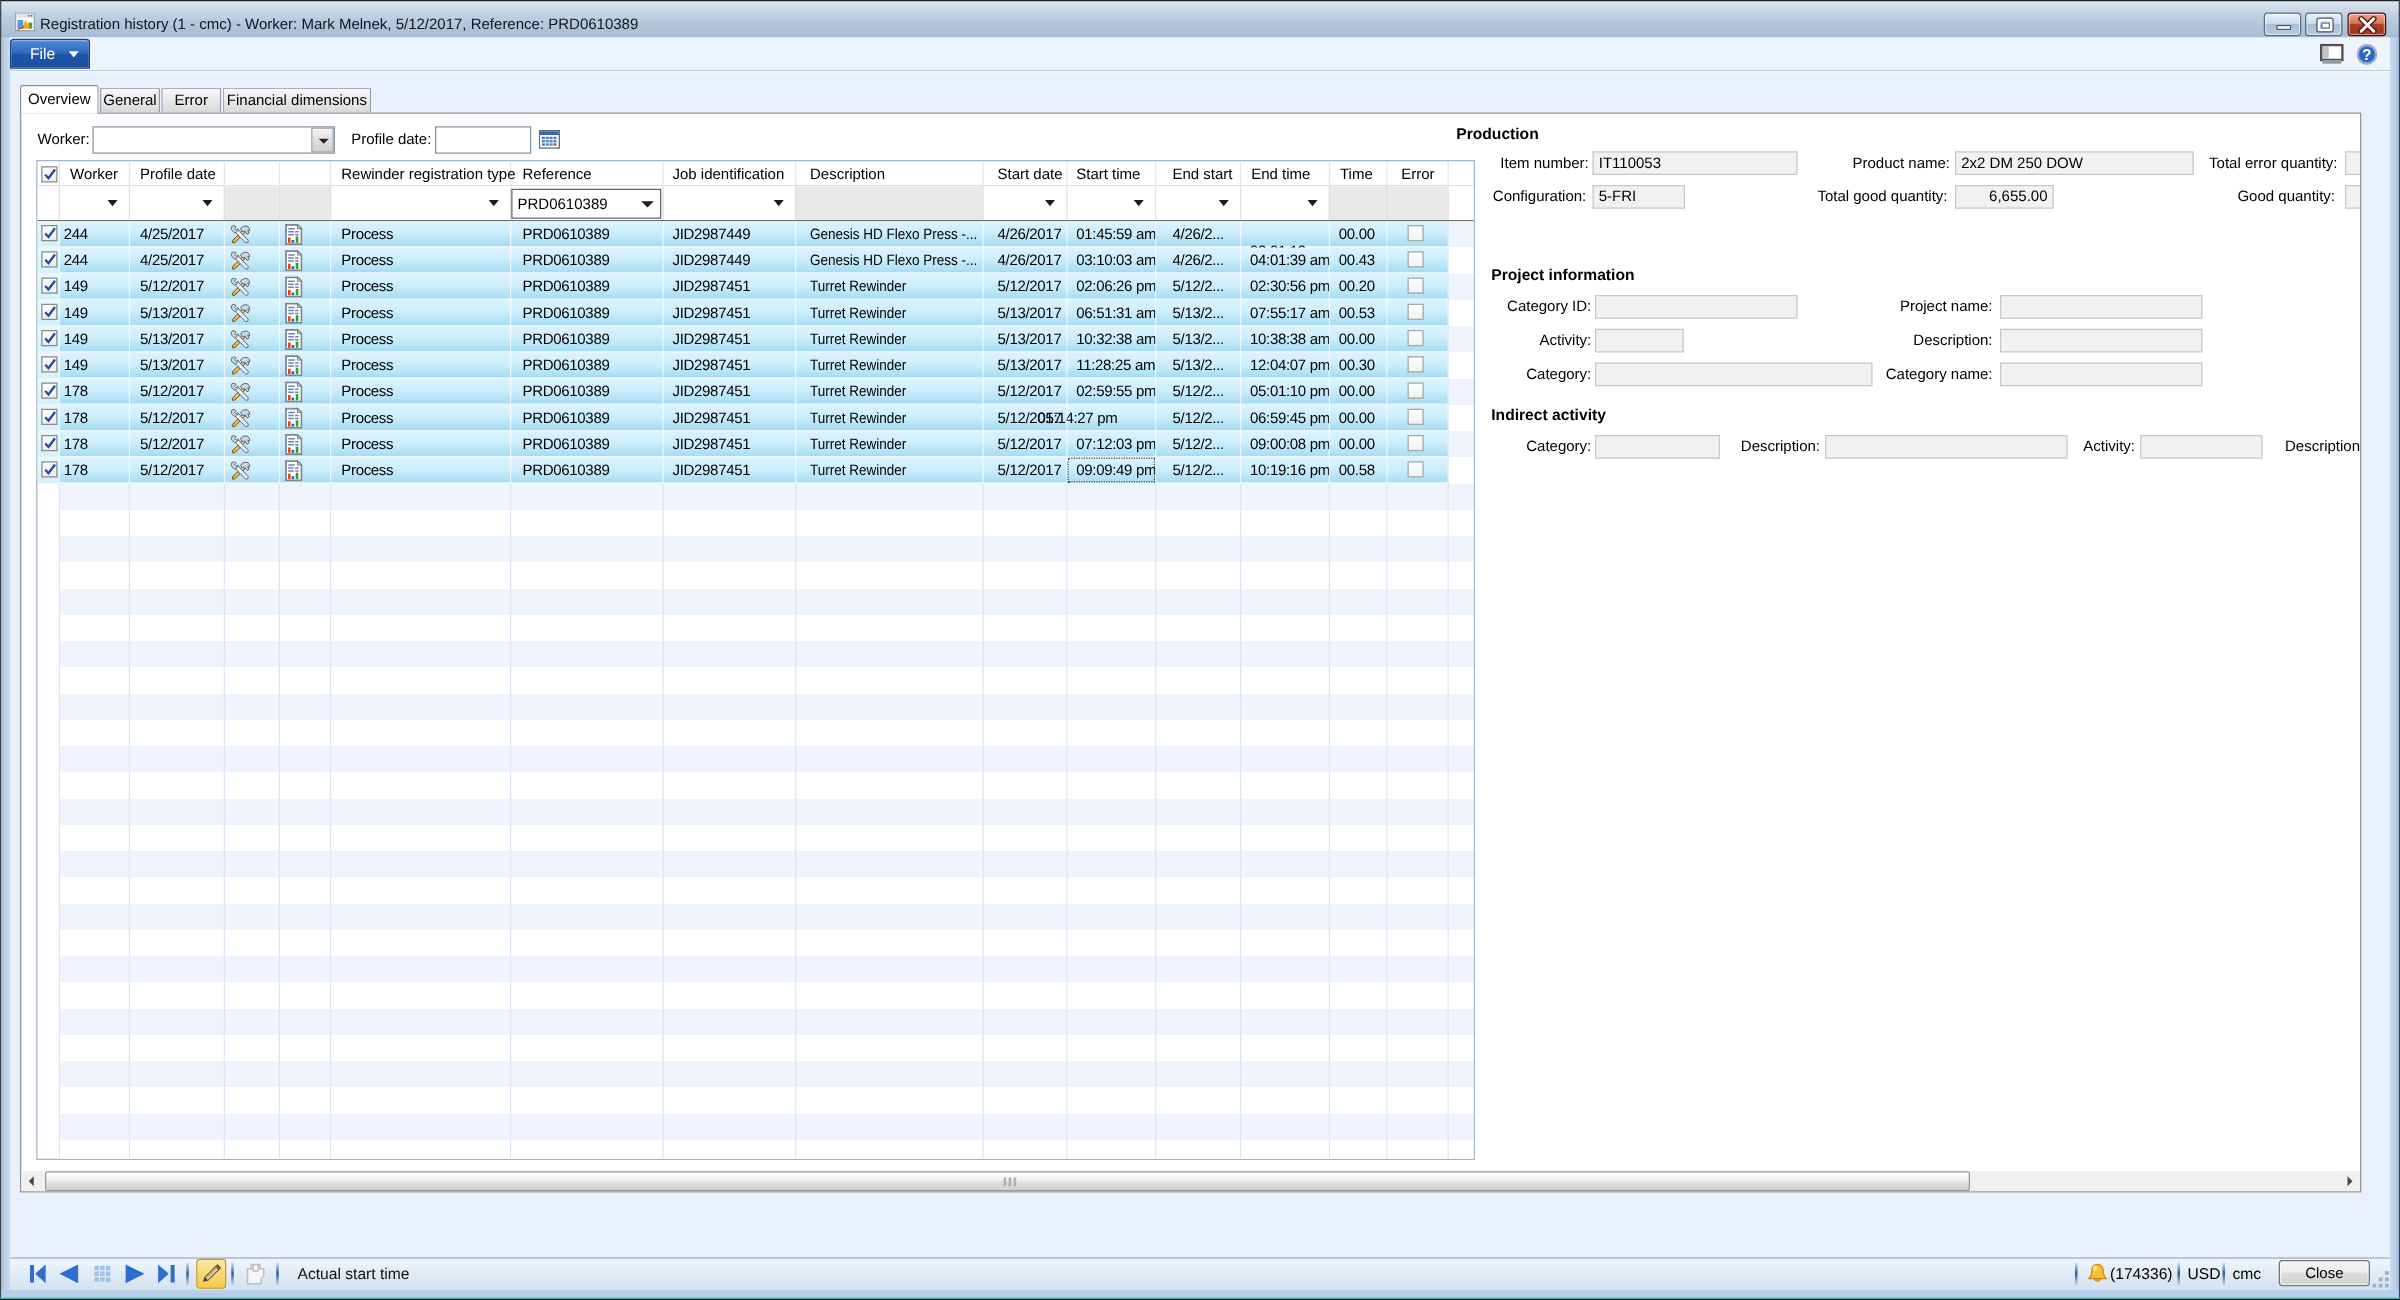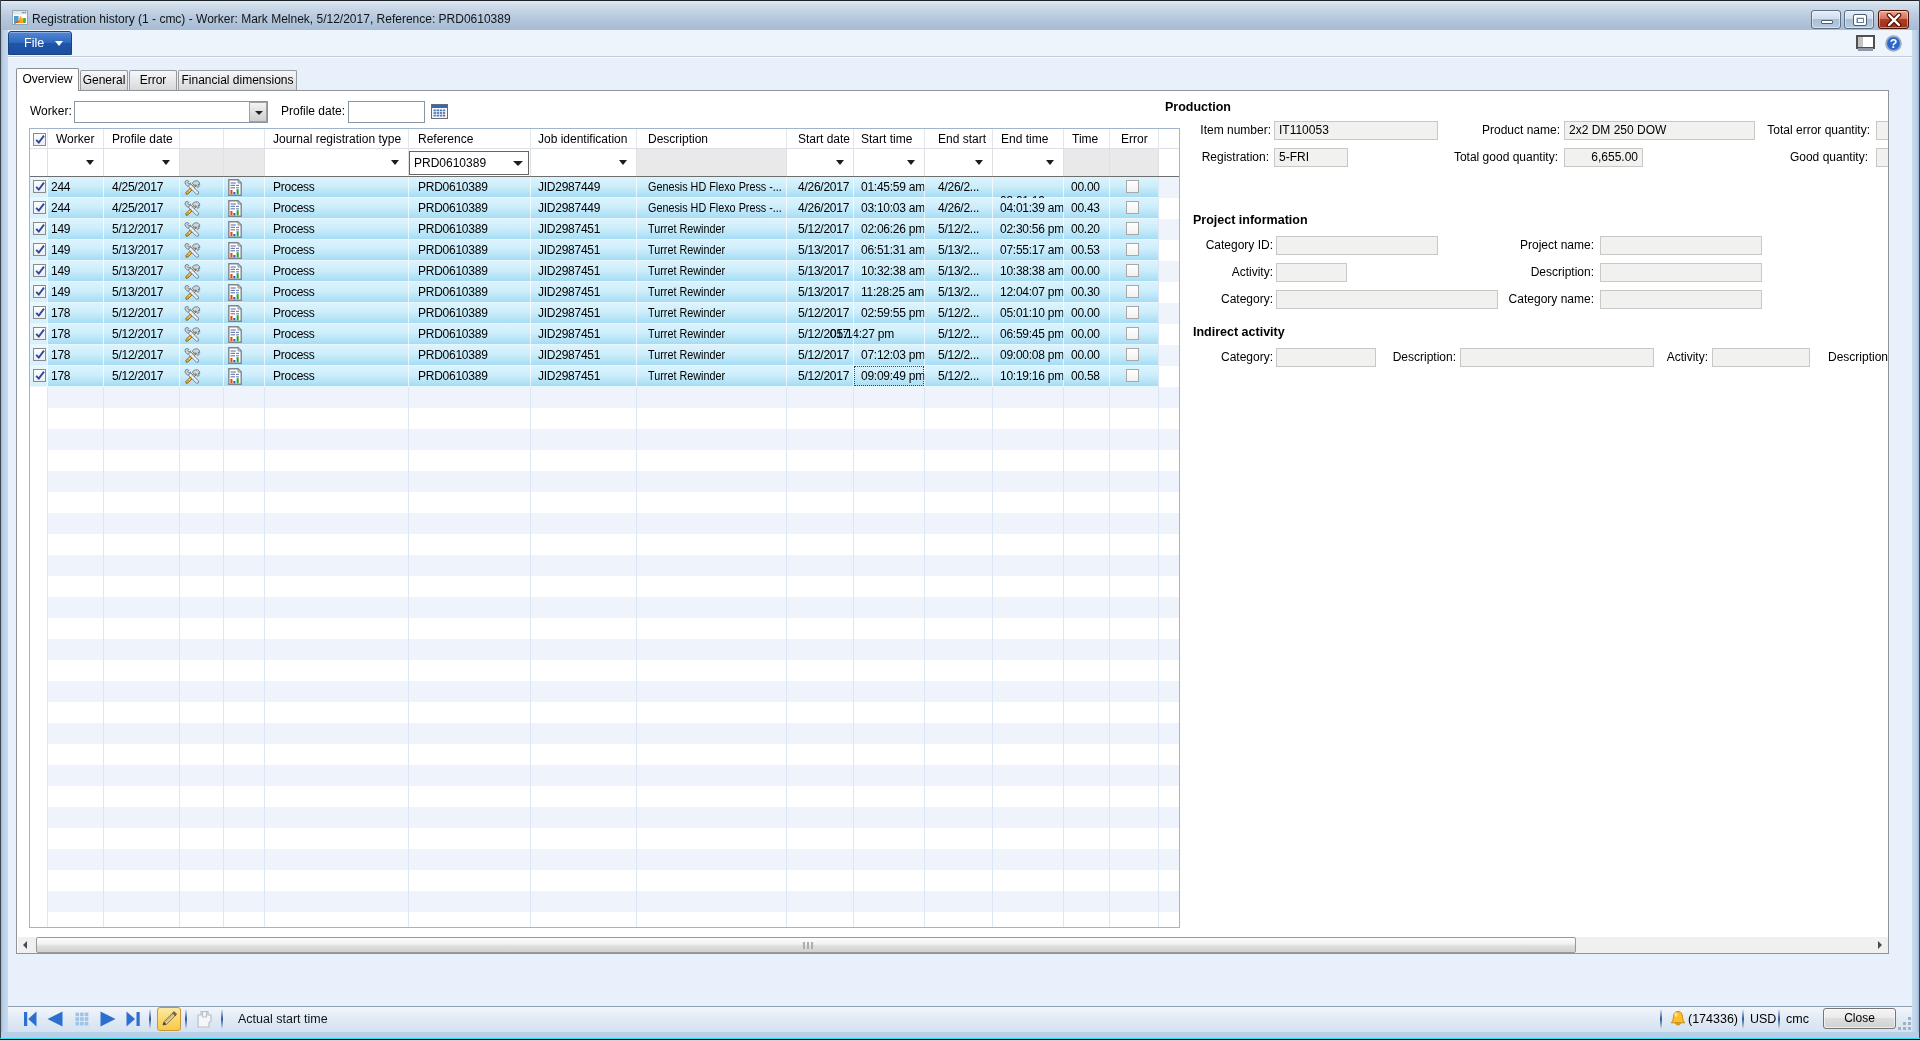--- a/index.html
+++ b/index.html
@@ -102,21 +102,21 @@
 <div class="a" style="left:756px;top:0;width:1px;height:48px;background:#e2e7ee"></div>
 <div class="a" style="left:823px;top:0;width:1px;height:48px;background:#e2e7ee"></div>
 <div class="a" style="left:894px;top:0;width:1px;height:48px;background:#e2e7ee"></div>
 <div class="a" style="left:962px;top:0;width:1px;height:48px;background:#e2e7ee"></div>
 <div class="a" style="left:1033px;top:0;width:1px;height:48px;background:#e2e7ee"></div>
 <div class="a" style="left:1079px;top:0;width:1px;height:48px;background:#e2e7ee"></div>
 <div class="a" style="left:1128px;top:0;width:1px;height:48px;background:#e2e7ee"></div>
 <div class="a" style="left:0;top:19px;width:1149px;height:1px;background:#dbe0e8"></div>
 <div class="a lbl" style="left:26px;top:3px">Worker</div>
 <div class="a lbl" style="left:82px;top:3px">Profile date</div>
-<div class="a lbl" style="left:243px;top:3px">Journal registration type</div>
+<div class="a lbl" style="left:243px;top:3px">Rewinder registration type</div>
 <div class="a lbl" style="left:388px;top:3px">Reference</div>
 <div class="a lbl" style="left:508px;top:3px">Job identification</div>
 <div class="a lbl" style="left:618px;top:3px">Description</div>
 <div class="a lbl" style="left:768px;top:3px">Start date</div>
 <div class="a lbl" style="left:831px;top:3px">Start time</div>
 <div class="a lbl" style="left:908px;top:3px">End start</div>
 <div class="a lbl" style="left:971px;top:3px">End time</div>
 <div class="a lbl" style="left:1042px;top:3px">Time</div>
 <div class="a lbl" style="left:1091px;top:3px">Error</div>
 <div class="a" style="left:3px;top:4px;width:13px;height:13px;background:linear-gradient(180deg,#fdfdfd,#ededed);border:1px solid #8a8a8a;">
@@ -589,21 +589,21 @@
 <div class="a" style="left:1079px;top:48px;width:1px;height:210px;background:rgba(255,255,255,0.7)"></div>
 <div class="a" style="left:824px;top:237px;width:70px;height:20px;border:1px dotted #444"></div>
 </div>
 <div class="a hdrb" style="left:1148px;top:9px">Production</div>
 <div class="a rlabel" style="left:1084px;top:32px;width:170px">Item number:</div>
 <div class="a fld" style="left:1257px;top:30px;width:164px;">IT110053</div>
 <div class="a rlabel" style="left:1373px;top:32px;width:170px">Product name:</div>
 <div class="a fld" style="left:1547px;top:30px;width:191px;">2x2 DM 250 DOW</div>
 <div class="a rlabel" style="left:1683px;top:32px;width:170px">Total error quantity:</div>
 <div class="a fld" style="left:1859px;top:30px;width:40px;"></div>
-<div class="a rlabel" style="left:1082px;top:59px;width:170px">Registration:</div>
+<div class="a rlabel" style="left:1082px;top:59px;width:170px">Configuration:</div>
 <div class="a fld" style="left:1257px;top:57px;width:74px;">5-FRI</div>
 <div class="a rlabel" style="left:1371px;top:59px;width:170px">Total good quantity:</div>
 <div class="a fld" style="left:1547px;top:57px;width:79px;text-align:right;">6,655.00</div>
 <div class="a rlabel" style="left:1681px;top:59px;width:170px">Good quantity:</div>
 <div class="a fld" style="left:1859px;top:57px;width:40px;"></div>
 <div class="a hdrb" style="left:1176px;top:122px">Project information</div>
 <div class="a rlabel" style="left:1086px;top:147px;width:170px">Category ID:</div>
 <div class="a fld" style="left:1259px;top:145px;width:162px;"></div>
 <div class="a rlabel" style="left:1407px;top:147px;width:170px">Project name:</div>
 <div class="a fld" style="left:1583px;top:145px;width:162px;"></div>

